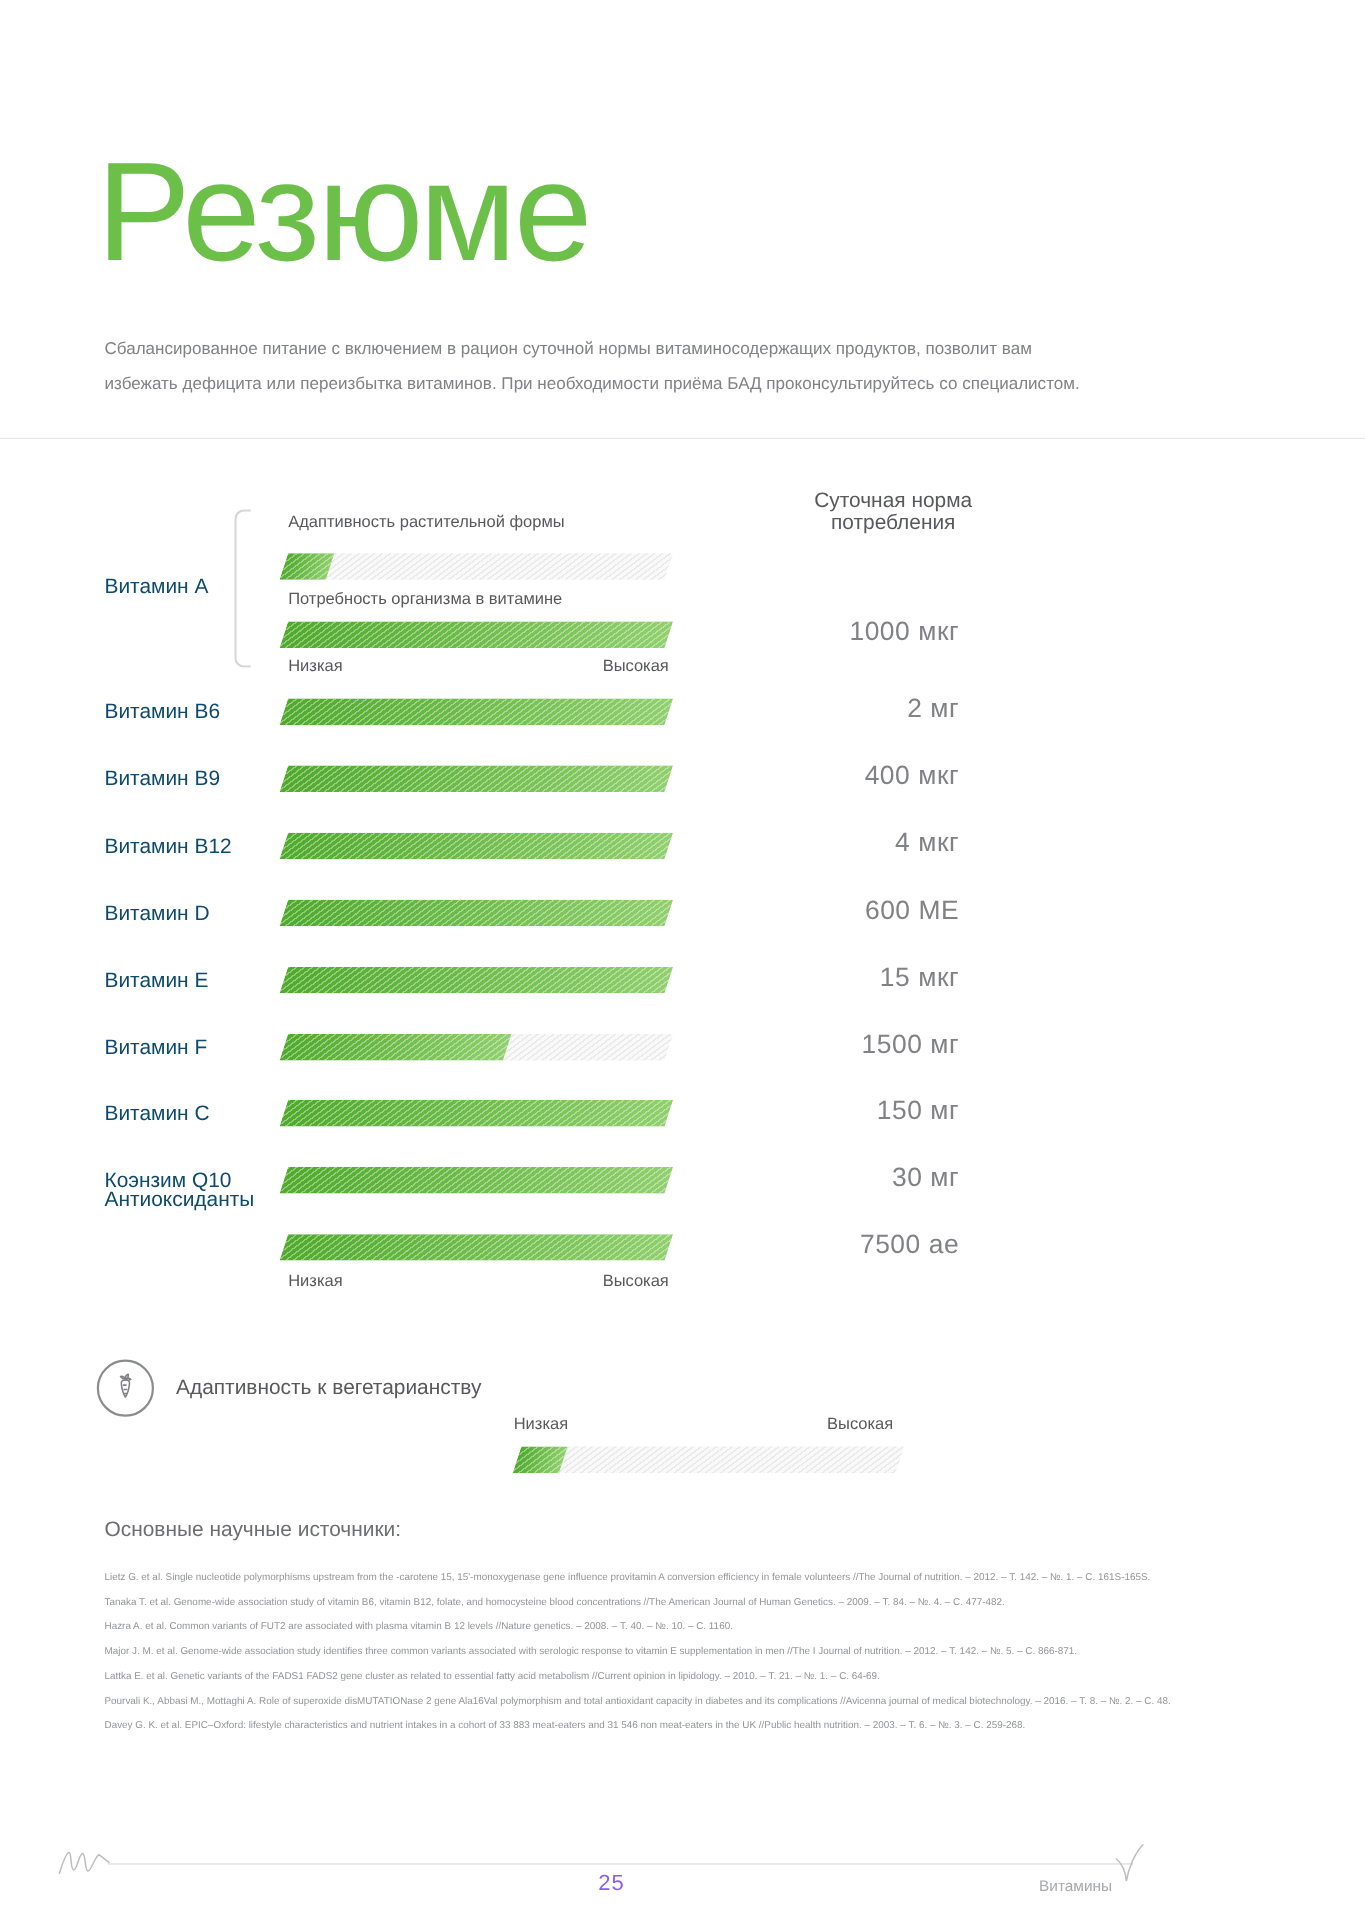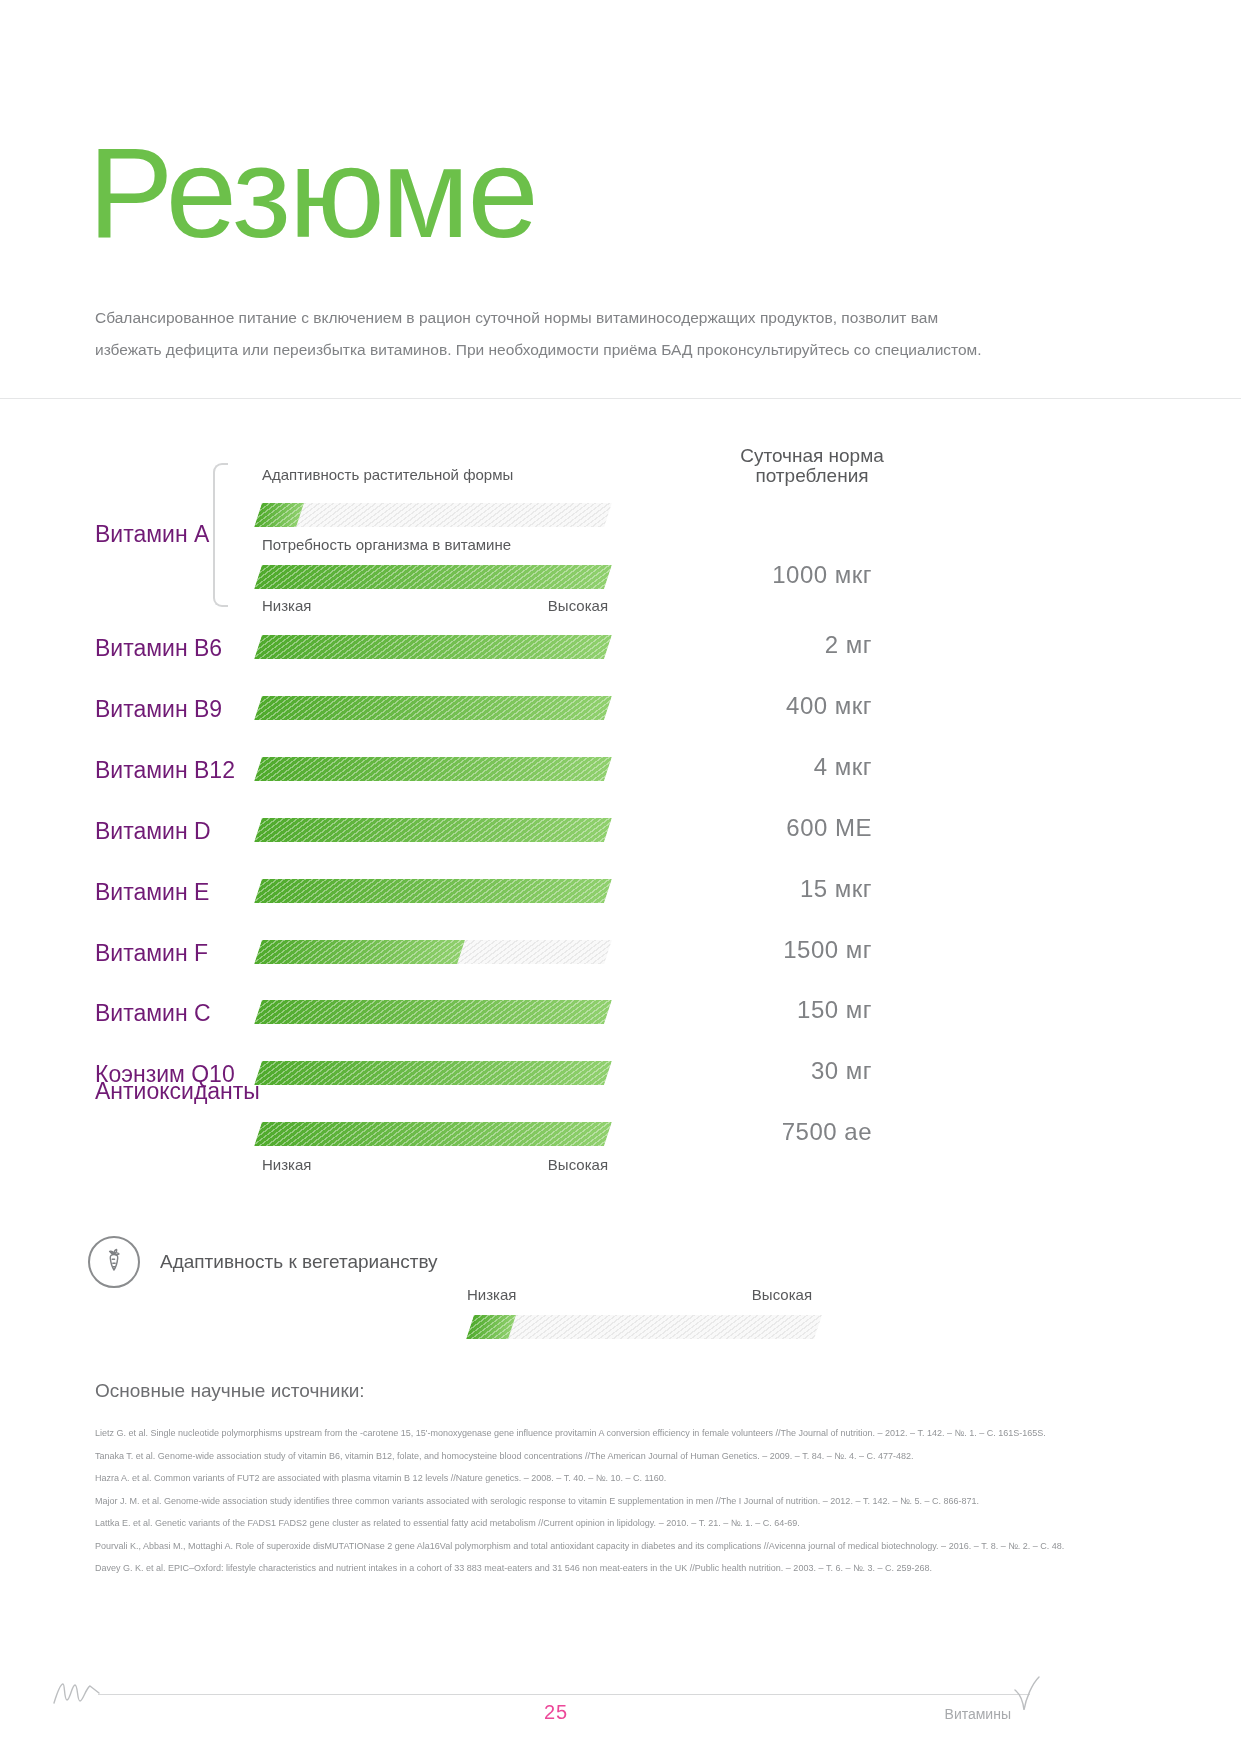--- a/index.html
+++ b/index.html
@@ -18,21 +18,21 @@
   }
   .intro{
     position:absolute;left:95px;top:302px;width:910px;
     font-size:15.5px;line-height:32px;color:#808285;
   }
   .divider{position:absolute;left:0;top:398px;width:1241px;height:1px;background:#e5e6e7;}
 
   
   .norm-header{position:absolute;left:732px;top:446px;width:160px;text-align:center;
     font-size:19px;line-height:20px;color:#58595b;}
-  .vrow-label{position:absolute;left:95px;font-size:23px;line-height:24px;color:#701a75;white-space:nowrap;}
+  .vrow-label{position:absolute;left:95px;font-size:19px;line-height:24px;color:#0c4a6e;white-space:nowrap;}
   .vrow-value{position:absolute;left:632px;width:240px;text-align:right;
     font-size:24px;line-height:28px;color:#808285;letter-spacing:.5px;white-space:nowrap;}
   .sublabel{position:absolute;left:262px;font-size:15px;line-height:18px;color:#58595b;white-space:nowrap;}
   .scale-low{position:absolute;left:262px;font-size:15px;color:#58595b;}
   .scale-high{position:absolute;left:508px;width:100px;text-align:right;font-size:15px;color:#58595b;}
   .bar{
     position:absolute;left:258px;width:350px;height:24px;transform:skewX(-18deg);
     background:repeating-linear-gradient(135deg,#e9e9e9 0 1.5px,#f9f9f9 1.5px 5px);
     overflow:hidden;
   }
@@ -60,21 +60,21 @@
   
   .sources-heading{position:absolute;left:95px;top:1380px;font-size:19px;color:#6d6e71;}
   .sources-list{position:absolute;left:95px;top:1426px;width:1062px;}
   .ref{font-size:9px;line-height:15px;color:#939598;margin-bottom:7.5px;}
 
   
   .footer-line{position:absolute;left:98px;top:1694px;width:932px;height:1px;background:#d7d8d9;}
   .footer-scribble-left{position:absolute;left:52px;top:1680px;}
   .footer-scribble-right{position:absolute;left:1012px;top:1674px;}
   .footer-page{position:absolute;left:0;top:1701px;width:1112px;text-align:center;
-    font-size:20px;color:#ec4899;letter-spacing:1px;}
+    font-size:20px;color:#8b5cf6;letter-spacing:1px;}
   .footer-section{position:absolute;left:841px;top:1706px;width:170px;text-align:right;
     font-size:14px;color:#a7a9ac;}
 </style>
 </head>
 <body>
 
 <div class="page">
 
   <div class="title">Резюме</div>
   <div class="intro">Сбалансированное питание с включением в рацион суточной нормы витаминосодержащих продуктов, позволит вам избежать дефицита или переизбытка витаминов. При необходимости приёма БАД проконсультируйтесь со специалистом.</div>

